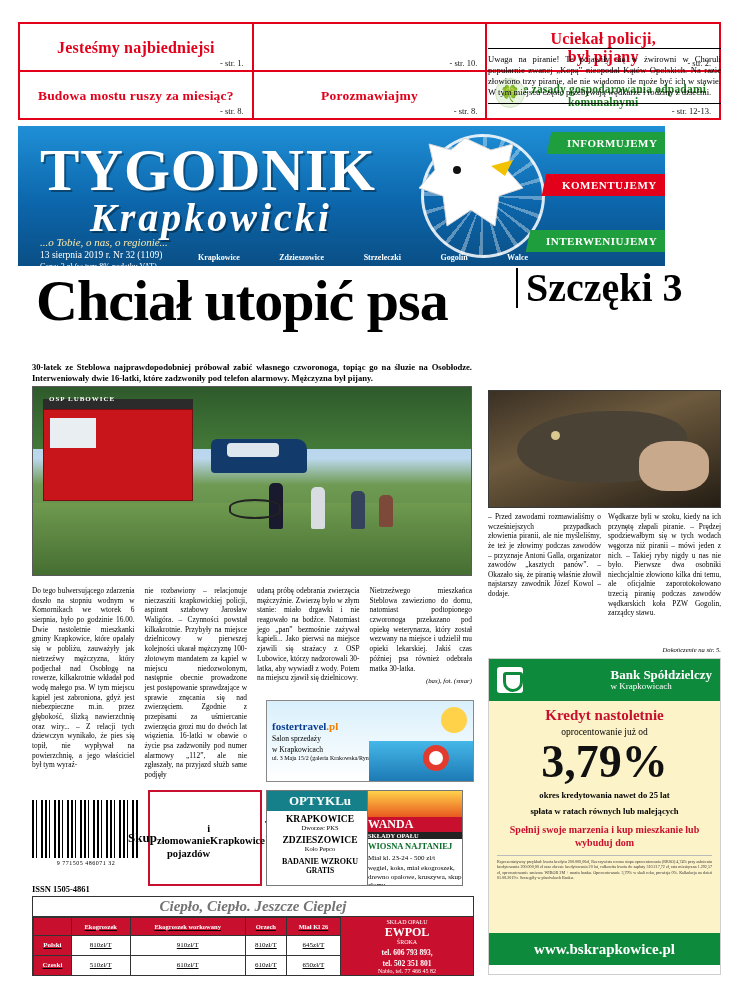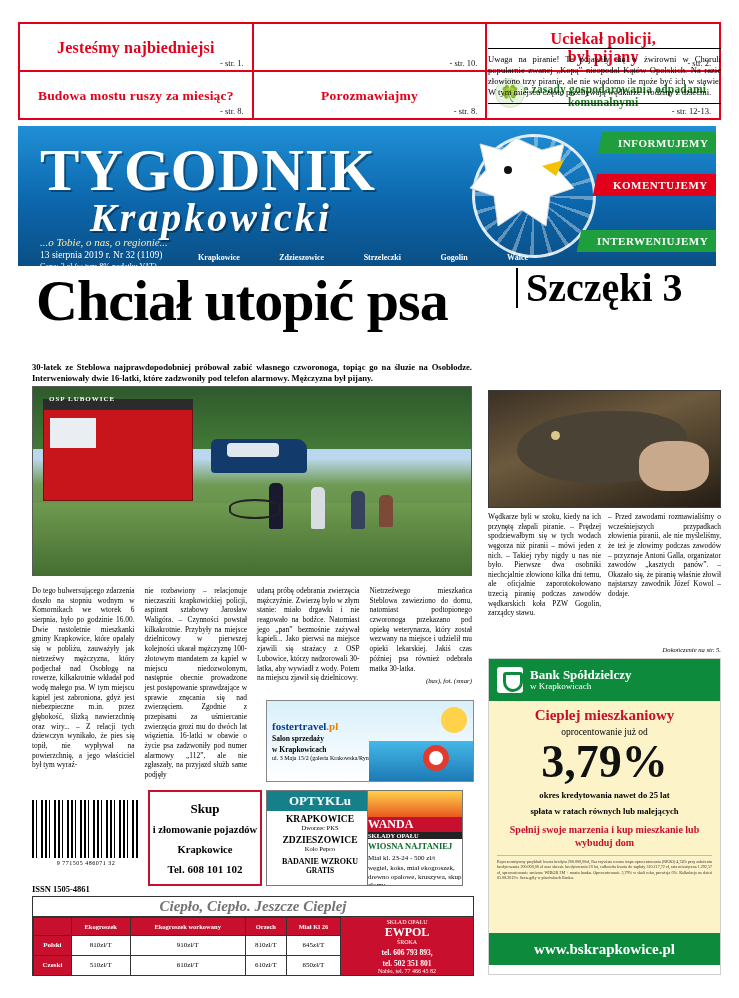--- a/index.html
+++ b/index.html
@@ -36,21 +36,21 @@
   .teaser-cell.with-leaf { justify-content:center; }
   .leaf-badge {
     position:absolute; left:8px; top:6px; width:30px; height:30px; border-radius:50%;
     background:#e8f3e0; border:1px solid #cfe3c2;
     display:flex; align-items:center; justify-content:center; color:#2e7d32; font-size:16px;
   }
   .teaser-title.green { color:#1f7a1f; font-size:11.5px; font-weight:bold; }
 
   
   .masthead {
-    position:absolute; left:18px; top:126px; width:698px; height:140px;
+    position:absolute; left:18px; top:126px; width:647px; height:140px;
     background: linear-gradient(180deg,#1f8fd6 0%, #0c66ab 55%, #0a4f86 100%);
     overflow:hidden;
   }
   .mast-inner { position:absolute; inset:0; }
   .mast-title {
     position:absolute; left:22px; top:10px;
     font-family:"Liberation Serif", serif;
     font-weight:bold; font-size:59px; letter-spacing:1px; color:#ffffff;
     text-shadow: 2px 2px 0 rgba(0,0,0,.35);
   }
@@ -152,21 +152,21 @@
     font-size:7.4px; line-height:1.31; text-align:justify;
   }
   .body-cols .col { flex:1; }
   .body-credit { text-align:right; font-style:italic; font-size:6.8px; margin-top:4px; }
 
   
   .bank-ad {
     position:absolute; left:488px; top:658px; width:233px; height:317px;
     background:#ffffff; border:1px solid #cfcfcf;
   }
-  .bank-head { height:42px; background:#0e8a3c; display:flex; align-items:center; gap:7px; padding:0 8px; }
+  .bank-head { height:42px; background:#0e8a3c; display:flex; align-items:center; gap:7px; padding:0 8px;justify-content:space-between; }
   .bank-logo { width:26px; height:26px; background:#fff; border-radius:3px; position:relative; }
   .bank-logo:after { content:""; position:absolute; left:6px; top:5px; width:14px; height:14px; border:3px solid #0e8a3c; border-radius:3px 3px 50% 50%; }
   .bank-name { color:#fff; font-weight:bold; font-size:13px; line-height:1.05; }
   .bank-name small { display:block; font-size:9px; font-weight:normal; }
   .bank-body { padding:6px 8px 0; background:#fdf3c9; height:232px; }
   .bank-t1 { color:#c8102e; font-weight:bold; font-size:15px; text-align:center; }
   .bank-t2 { font-size:9.5px; text-align:center; margin-top:3px; }
   .bank-rate { font-weight:bold; font-size:46px; text-align:center; line-height:1; margin-top:2px; color:#111; }
   .bank-t3 { font-size:8.6px; text-align:center; margin-top:5px; font-weight:bold; line-height:1.3; }
   .bank-t4 { color:#c8102e; font-weight:bold; font-size:10px; text-align:center; margin-top:7px; line-height:1.25; }
@@ -176,21 +176,21 @@
   
   .barcode-box { position:absolute; left:32px; top:800px; width:108px; height:78px; }
   .barcode { width:108px; height:58px; background:
      repeating-linear-gradient(90deg,#000 0 2px,#fff 2px 4px,#000 4px 5px,#fff 5px 9px,#000 9px 11px,#fff 11px 13px); }
   .barcode-num { font-size:6px; letter-spacing:.5px; text-align:center; margin-top:2px; }
   .issn { position:absolute; left:32px; top:884px; font-size:8.5px; font-weight:bold; }
 
   .ad-skup {
     position:absolute; left:148px; top:790px; width:114px; height:96px;
     border:2px solid #c8102e; background:#fff;
-    display:flex; flex-direction:column; align-items:center; justify-content:center;
+    display:flex; align-items:center; justify-content:center;
     text-align:right; font-weight:bold;
   }
   .ad-skup .l1 { font-size:13px; }
   .ad-skup .l2 { font-size:10.5px; line-height:1.15;margin-top:7px; }
   .ad-skup .l3 { font-size:11px; margin-top:7px; }
 
   .ad-optyk {
     position:absolute; left:266px; top:790px; width:108px; height:96px;
     border:1px solid #777; background:#fff; text-align:center; overflow:hidden;
   }
@@ -210,39 +210,39 @@
   .wanda-t { color:#0a6b2a; font-weight:bold; font-size:8.5px; margin-top:3px; line-height:1.15; }
   .wanda-p { font-size:7px; margin-top:2px; line-height:1.2; }
 
   .ad-travel {
     position:absolute; left:266px; top:700px; width:208px; height:82px;
     border:1px solid #888; background:linear-gradient(180deg,#d9f0fb,#ffffff);
     overflow:hidden;
   }
   .travel-logo { font-size:11px; font-weight:bold; color:#0a3d91; padding:19px 0 0 5px; }
   .travel-logo i { color:#f07f00; font-style:normal; }
-  .travel-t { font-size:7.5px; font-weight:bold; padding-left:5px; line-height:1.25; margin-top:2px; }
+  .travel-t { font-size:7.5px; font-weight:normal; padding-left:5px; line-height:1.25; margin-top:2px; }
   .travel-a { font-size:6px; padding-left:5px; line-height:1.2; }
   .travel-sun { position:absolute; right:6px; top:6px; width:26px; height:26px; border-radius:50%; background:#ffd24a; }
   .travel-water { position:absolute; right:0; bottom:0; width:104px; height:40px; background:linear-gradient(180deg,#45b7e8,#1d7ab5); }
   .travel-ring { position:absolute; right:24px; bottom:10px; width:26px; height:26px; border-radius:50%; border:6px solid #e23b2e; background:#fff; }
 
   
   .coal-banner {
     position:absolute; left:32px; top:896px; width:442px; height:80px;
     border:1px solid #333; background:#fff; overflow:hidden;
   }
   .coal-head {
     height:20px; background:#fff; color:#737373; font-weight:bold;
     font-size:15px; display:flex; align-items:center; justify-content:center;
     font-style:italic; border-bottom:1px solid #333;
   }
   .coal-table { display:flex; height:59px; }
   .coal-grid { flex:1; }
-  .coal-grid table { border-collapse:collapse; width:100%; height:100%; font-size:7px; }
+  .coal-grid table { border-collapse:collapse; width:100%; height:100%; font-size:7px;text-decoration:underline; }
   .coal-grid th, .coal-grid td { border:1px solid #333; text-align:center; padding:0 1px; }
   .coal-grid th { background:#c8102e; color:#fff; font-size:6.5px; }
   .coal-grid td.rowh { background:#c8102e; color:#fff; font-weight:bold; font-size:7px; }
   .coal-right { width:132px; background:#c8102e; color:#fff; text-align:center; padding:2px 2px 0; }
   .coal-right .n { font-weight:bold; font-size:12px; line-height:1.05; }
   .coal-right .s { font-size:6px; line-height:1.2; }
   .coal-right .p { font-size:7.5px; font-weight:bold; line-height:1.2; margin-top:2px; }
 </style>
 </head>
 <body>
@@ -335,24 +335,24 @@
     <div class="ph-bike"></div>
   </div>
 
   <div class="photo-side">
     <div class="fish-body"></div>
     <div class="fish-eye"></div>
     <div class="fish-hand"></div>
   </div>
 
   <div class="side-cols">
+    <div class="c">– Przed zawodami rozmawialiśmy o wcześniejszych przypadkach złowienia piranii, ale nie myśleliśmy, że też je złowimy podczas zawodów – przyznaje Antoni Galla, organizator zawodów „kasztych panów”. – Okazało się, że piranię właśnie złowił najstarszy zawodnik Józef Kowol – dodaje.</div>
     <div class="c">Wędkarze byli w szoku, kiedy na ich przynętę złapali piranie. – Prędzej spodziewałbym się w tych wodach węgorza niż piranii – mówi jeden z nich. – Takiej ryby nigdy u nas nie było.
 
 Pierwsze dwa osobniki niechcjalnie złowiono kilka dni temu, ale oficjalnie zaporotokołowano trzecią piranię podczas zawodów wędkarskich koła PZW Gogolin, zarządcy stawu.</div>
-    <div class="c">– Przed zawodami rozmawialiśmy o wcześniejszych przypadkach złowienia piranii, ale nie myśleliśmy, że też je złowimy podczas zawodów – przyznaje Antoni Galla, organizator zawodów „kasztych panów”. – Okazało się, że piranię właśnie złowił najstarszy zawodnik Józef Kowol – dodaje.</div>
   </div>
   <div class="side-credit">Dokończenie na str. 5.</div>
 
   <div class="body-cols">
     <div class="col">Do tego bulwersującego zdarzenia doszło na stopniu wodnym w Komornikach we wtorek 6 sierpnia, było po godzinie 16.00. Dwie nastoletnie mieszkanki gminy Krapkowice, które opalały się w pobliżu, zauważyły jak nietrzeźwy mężczyzna, który podjechał nad Osobłogę na rowerze, kilkakrotnie wkładał pod wodę małego psa. W tym miejscu kąpiel jest zabroniona, gdyż jest niebezpieczne m.in. przez głębokość, ślizką nawierzchnię oraz wiry...
 
 – Z relacji tych dziewczyn wynikało, że pies się topił, nie wypływał na powierzchnię, a jego właściciel był tym wyraź-</div>
     <div class="col">nie rozbawiony – relacjonuje nieczasziti krapkowickiej policji, aspirant sztabowy Jarosław Waligóra. – Czynności powstał kilkakrotnie. Przybyły na miejsce dzielnicowy w pierwszej kolejności ukarał mężczyznę 100-złotowym mandatem za kąpiel w miejscu niedozwolonym, następnie obecnie prowadzone jest postępowanie sprawdzające w sprawie znęcania się nad zwierzęciem. Zgodnie z przepisami za uśmiercanie zwierzęcia grozi mu do dwóch lat więzienia.
 
 16-latki w obawie o życie psa zadzwoniły pod numer alarmowy „112”, ale nie zgłaszały, na przyjazd służb same podjęły</div>
@@ -377,21 +377,21 @@
 
   <div class="bank-ad">
     <div class="bank-head">
       <div class="bank-logo"></div>
       <div class="bank-name">
         <span>Bank Spółdzielczy</span>
         <small>w Krapkowicach</small>
       </div>
     </div>
     <div class="bank-body">
-      <div class="bank-t1">Cieplej mieszkaniowy</div>
+      <div class="bank-t1">Kredyt nastoletnie</div>
       <div class="bank-t2">oprocentowanie już od</div>
       <div class="bank-rate">3,79%</div>
       <div class="bank-t3">okres kredytowania nawet do 25 lat</div>
       <div class="bank-t3">spłata w ratach równych lub malejących</div>
       <div class="bank-t4">Spełnij swoje marzenia i kup mieszkanie lub wybuduj dom</div>
       <div class="bank-fine">Reprezentatywny przykład: kwota kredytu 200.000,00zł, Rzeczywista roczna stopa oprocentowania (RRSO) 4,74% przy założeniu kredytowania 200.000,00 zł oraz okresie kredytowania 20 lat, całkowita kwota do zapłaty 310.217,72 zł, rata miesięczna 1.292,57 zł, oprocentowanie zmienne WIBOR 3M + marża banku. Oprocentowanie 3,79% w skali roku, prowizja 0%. Kalkulacja na dzień 01.08.2019 r. Szczegóły w placówkach Banku.</div>
     </div>
     <div class="bank-url">www.bskrapkowice.pl</div>
   </div>
 

